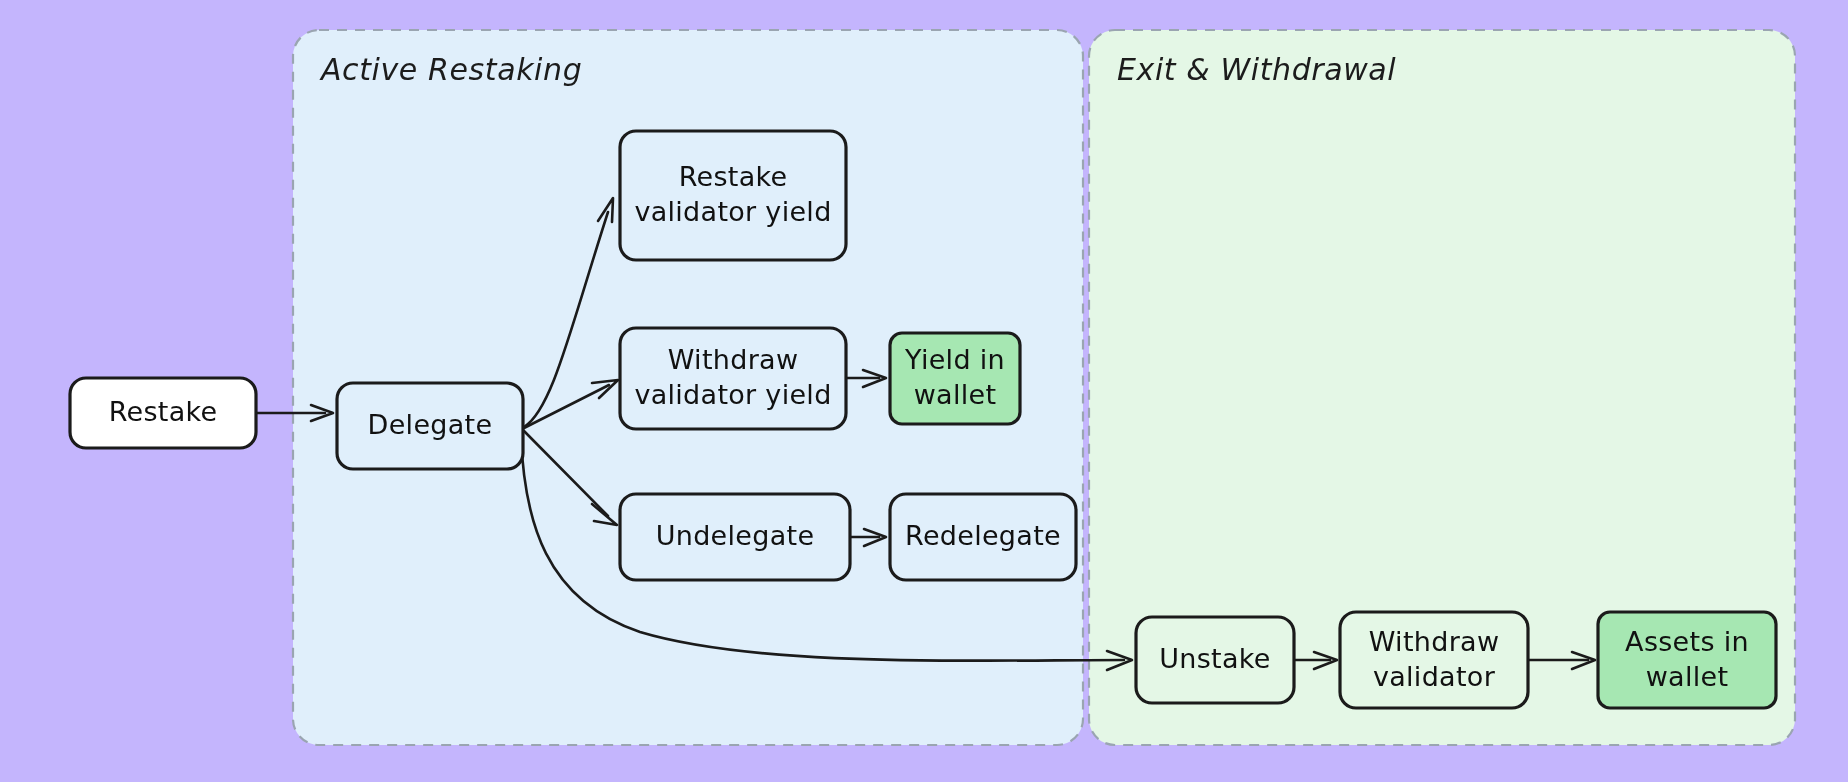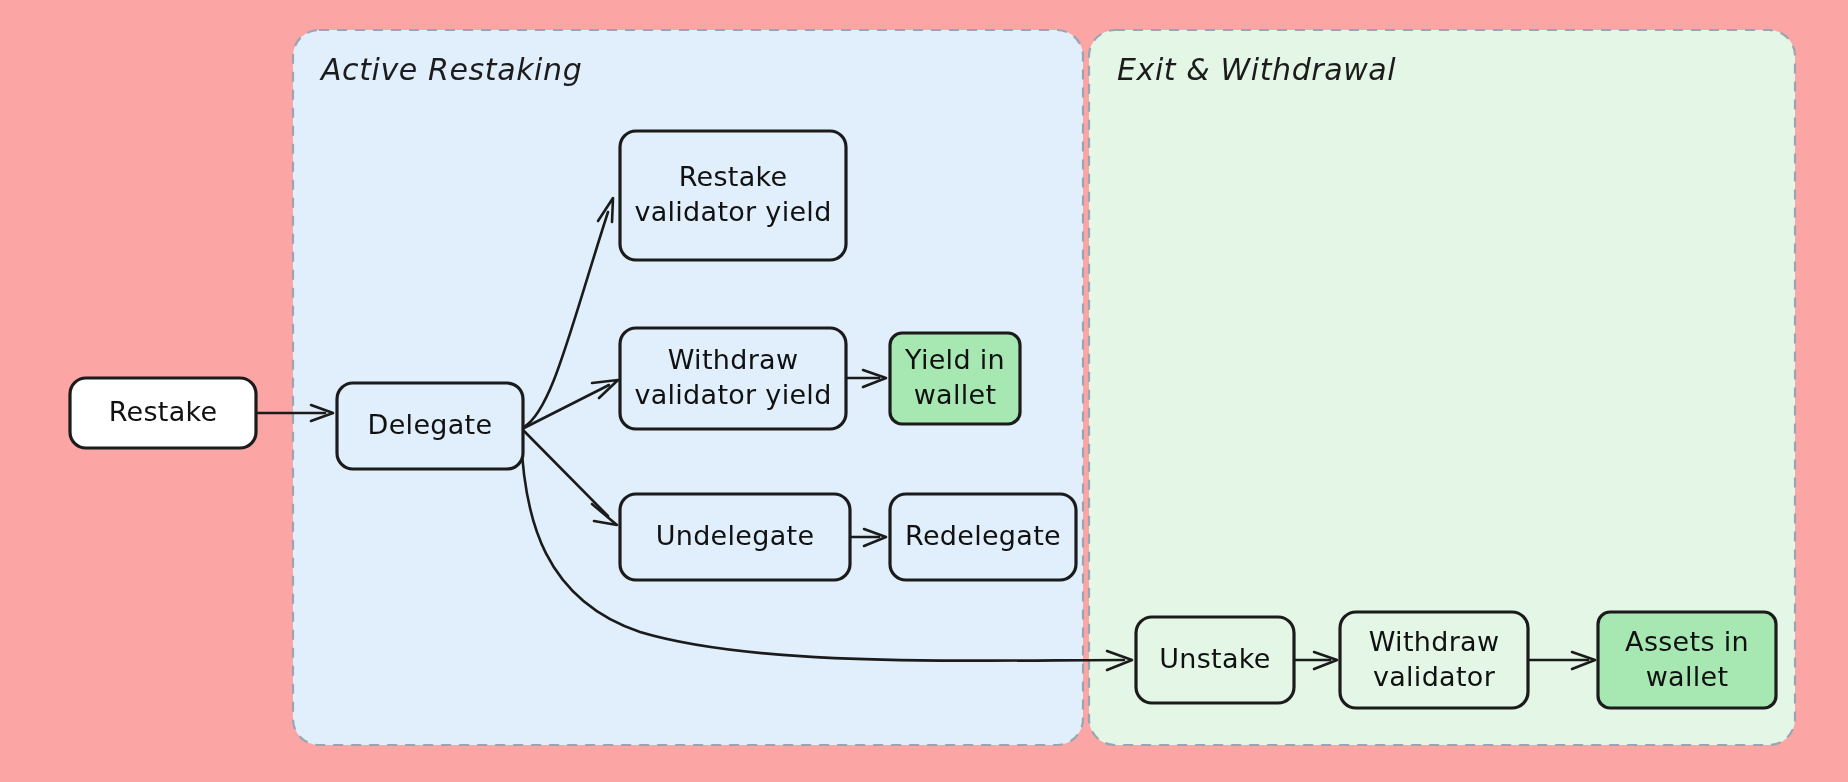--- a/index.html
+++ b/index.html
@@ -10,21 +10,21 @@
   body {
     width: 1848px;
     height: 782px;
     font-family: "DejaVu Sans", sans-serif;
     overflow: hidden;
   }
   #canvas {
     position: relative;
     width: 1848px;
     height: 782px;
-    background: #fca5a5;
+    background: #c4b5fd;
   }
   svg#flow {
     position: absolute;
     top: 0;
     left: 0;
     width: 1848px;
     height: 782px;
   }
   .cluster-rect {
     stroke-dasharray: 10 8;

